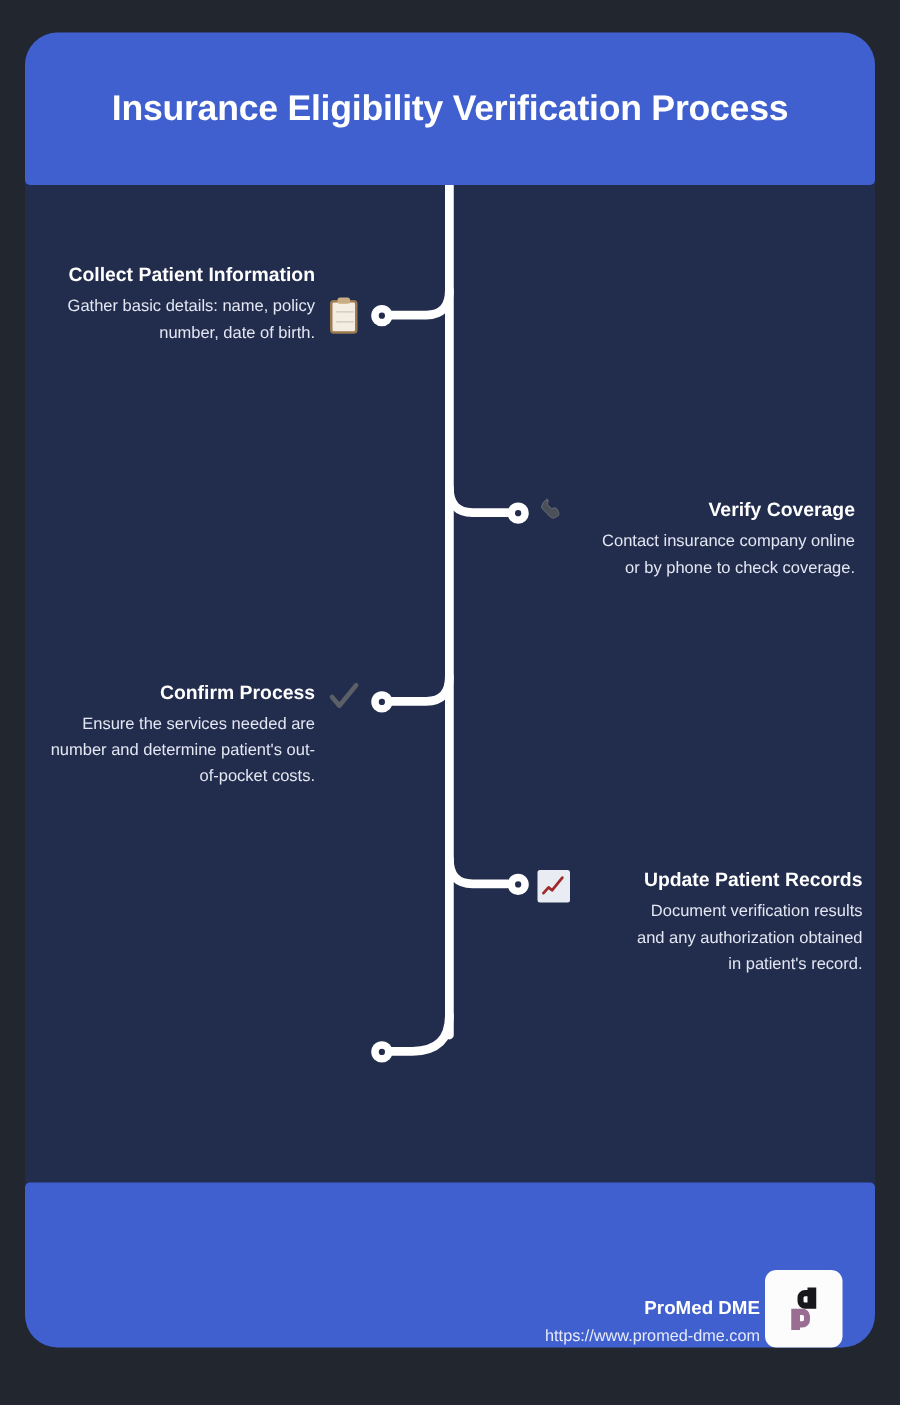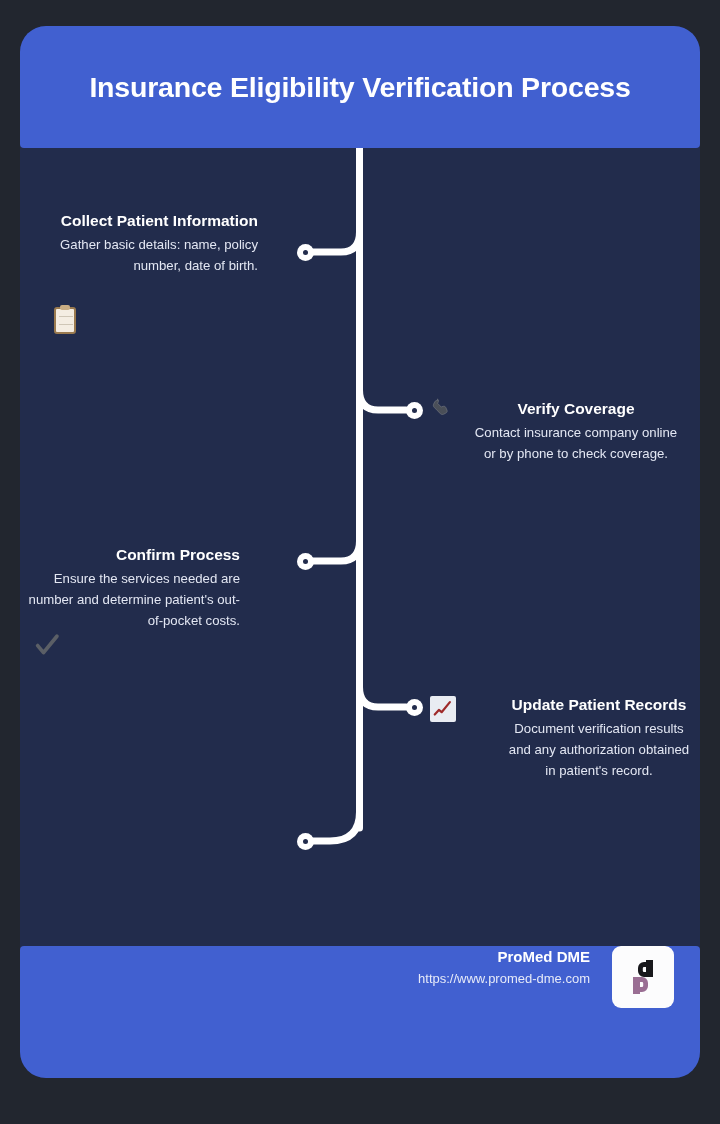--- a/index.html
+++ b/index.html
@@ -64,22 +64,22 @@
     background: #4160d0;
     border-radius: 4px 4px 26px 26px;
     z-index: 6;
   }
   .footer-inner {
     position: absolute;
     right: 26px;
     top: 0;
     height: 132px;
     display: flex;
-    align-items: flex-start;
-    gap: 22px;
+    align-items: flex-end;
+    gap: 4px;
   }
   .footer-text { text-align: right; }
   .brand-name {
     color: #ffffff;
     font-size: 15px;
     font-weight: bold;
     line-height: 1.5;
   }
   .brand-url {
     color: #e6eaf8;
@@ -105,26 +105,26 @@
     pointer-events: none;
   }
 
   
   .step {
     position: absolute;
     z-index: 4;
     display: flex;
     align-items: flex-start;
   }
-  .step-left  { flex-direction: column; }
+  .step-left  { flex-direction: row; }
   .step-right { flex-direction: row; }
 
   .step-text { width: 216px; }
   .step-left  .step-text { text-align: right; }
-  .step-right .step-text { text-align: center; }
+  .step-right .step-text { text-align: right; }
 
   .step-title {
     color: #ffffff;
     font-size: 15.5px;
     font-weight: bold;
     line-height: 1.38;
   }
   .step-desc {
     color: #e3e7f3;
     font-size: 13.2px;

